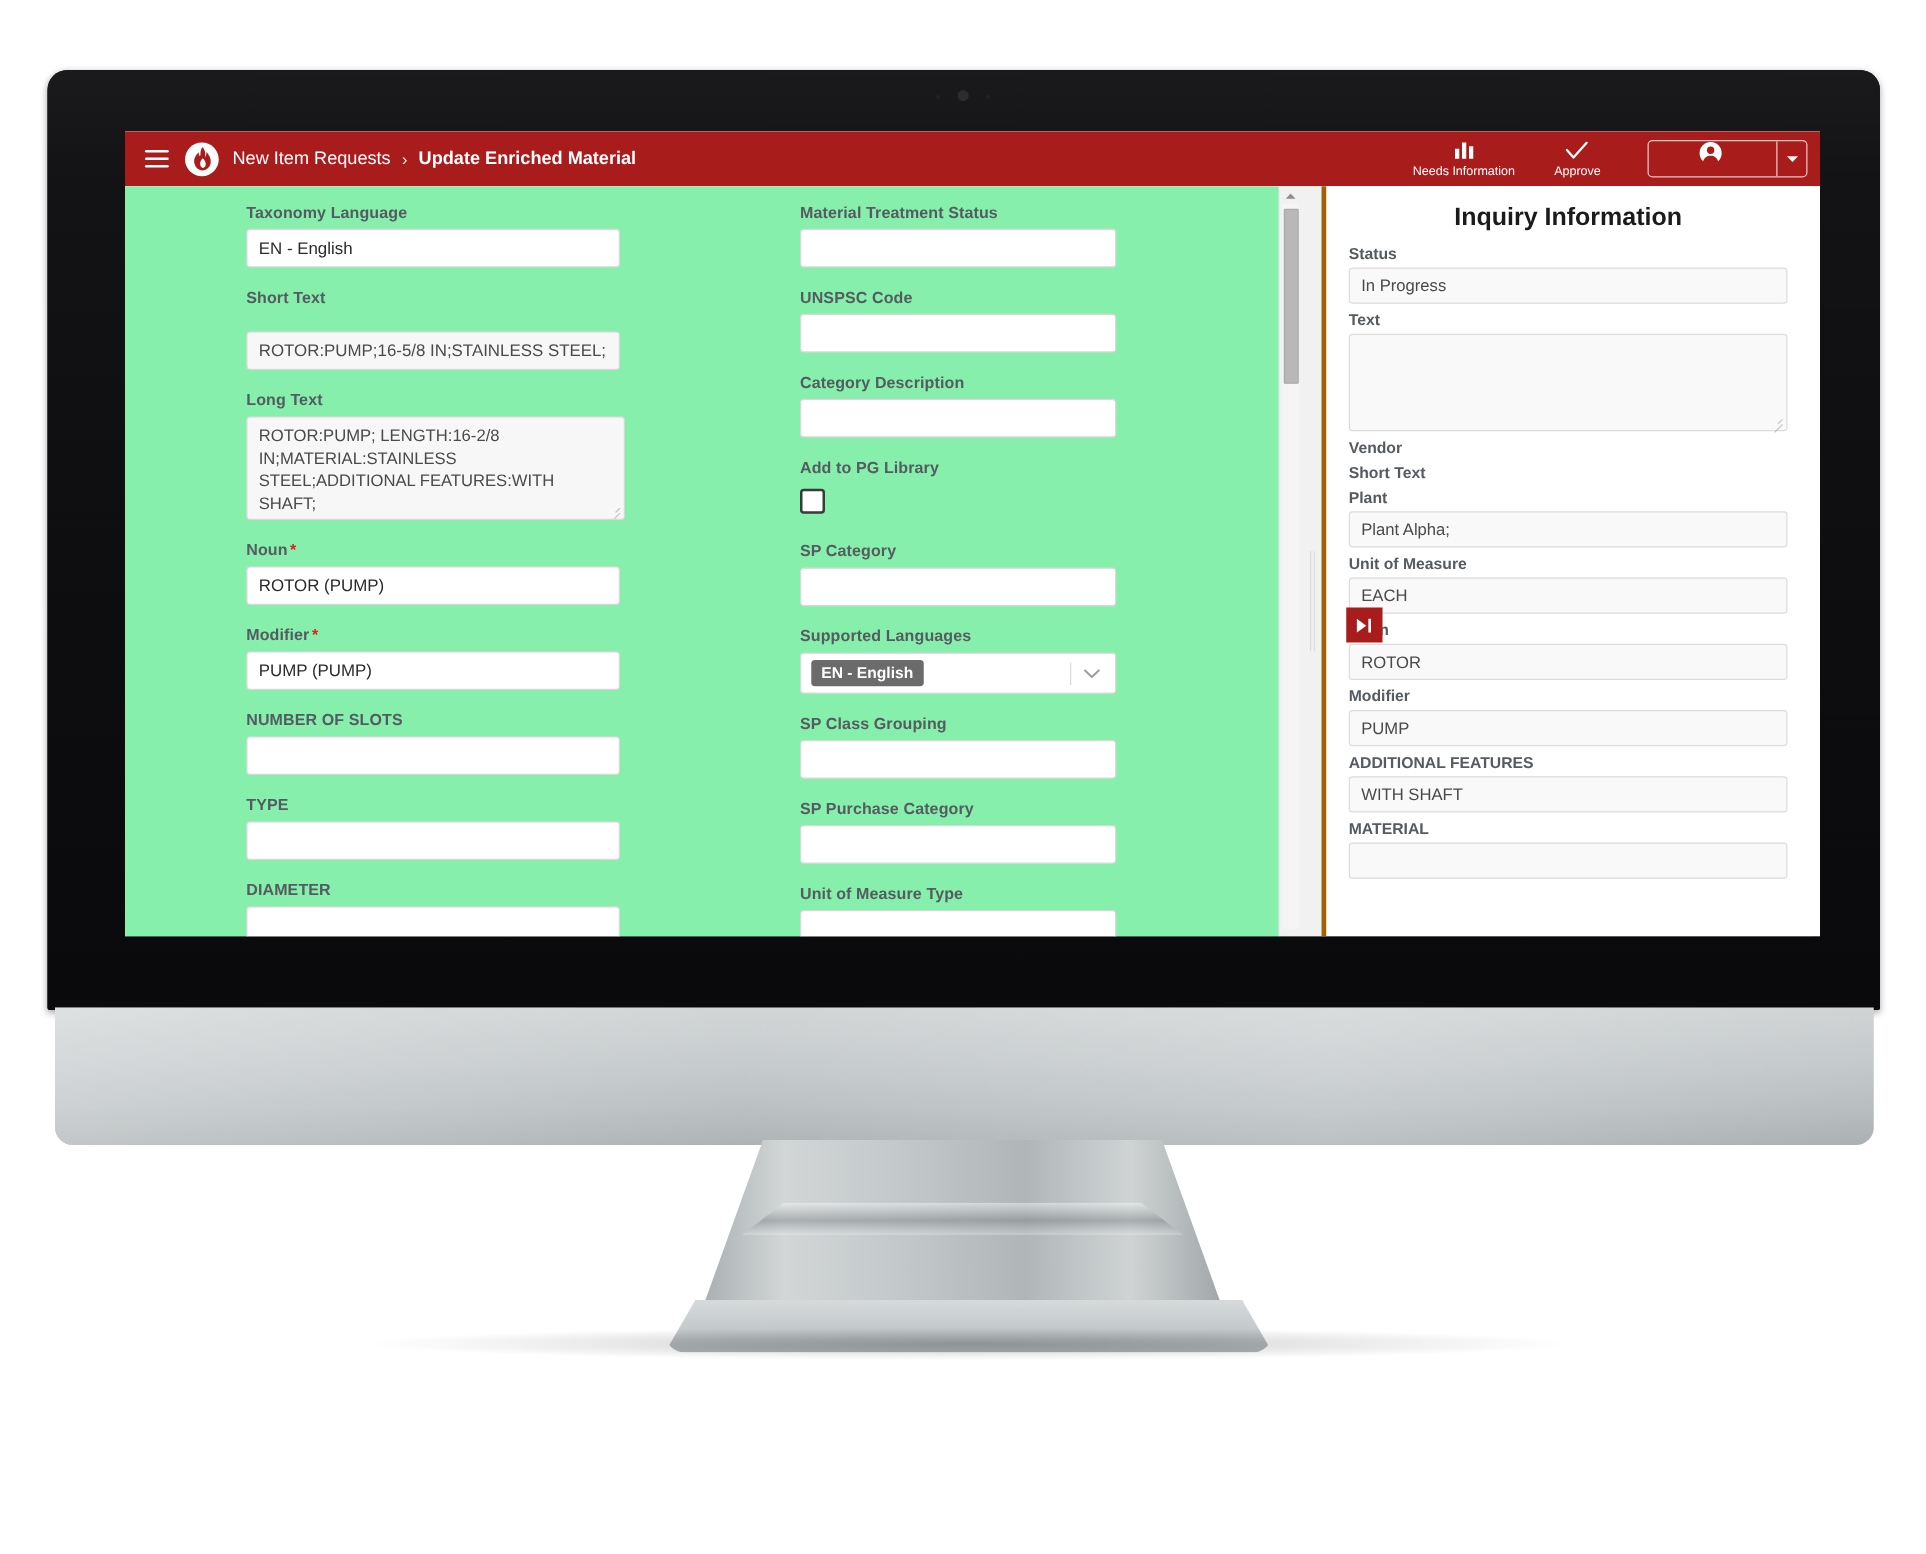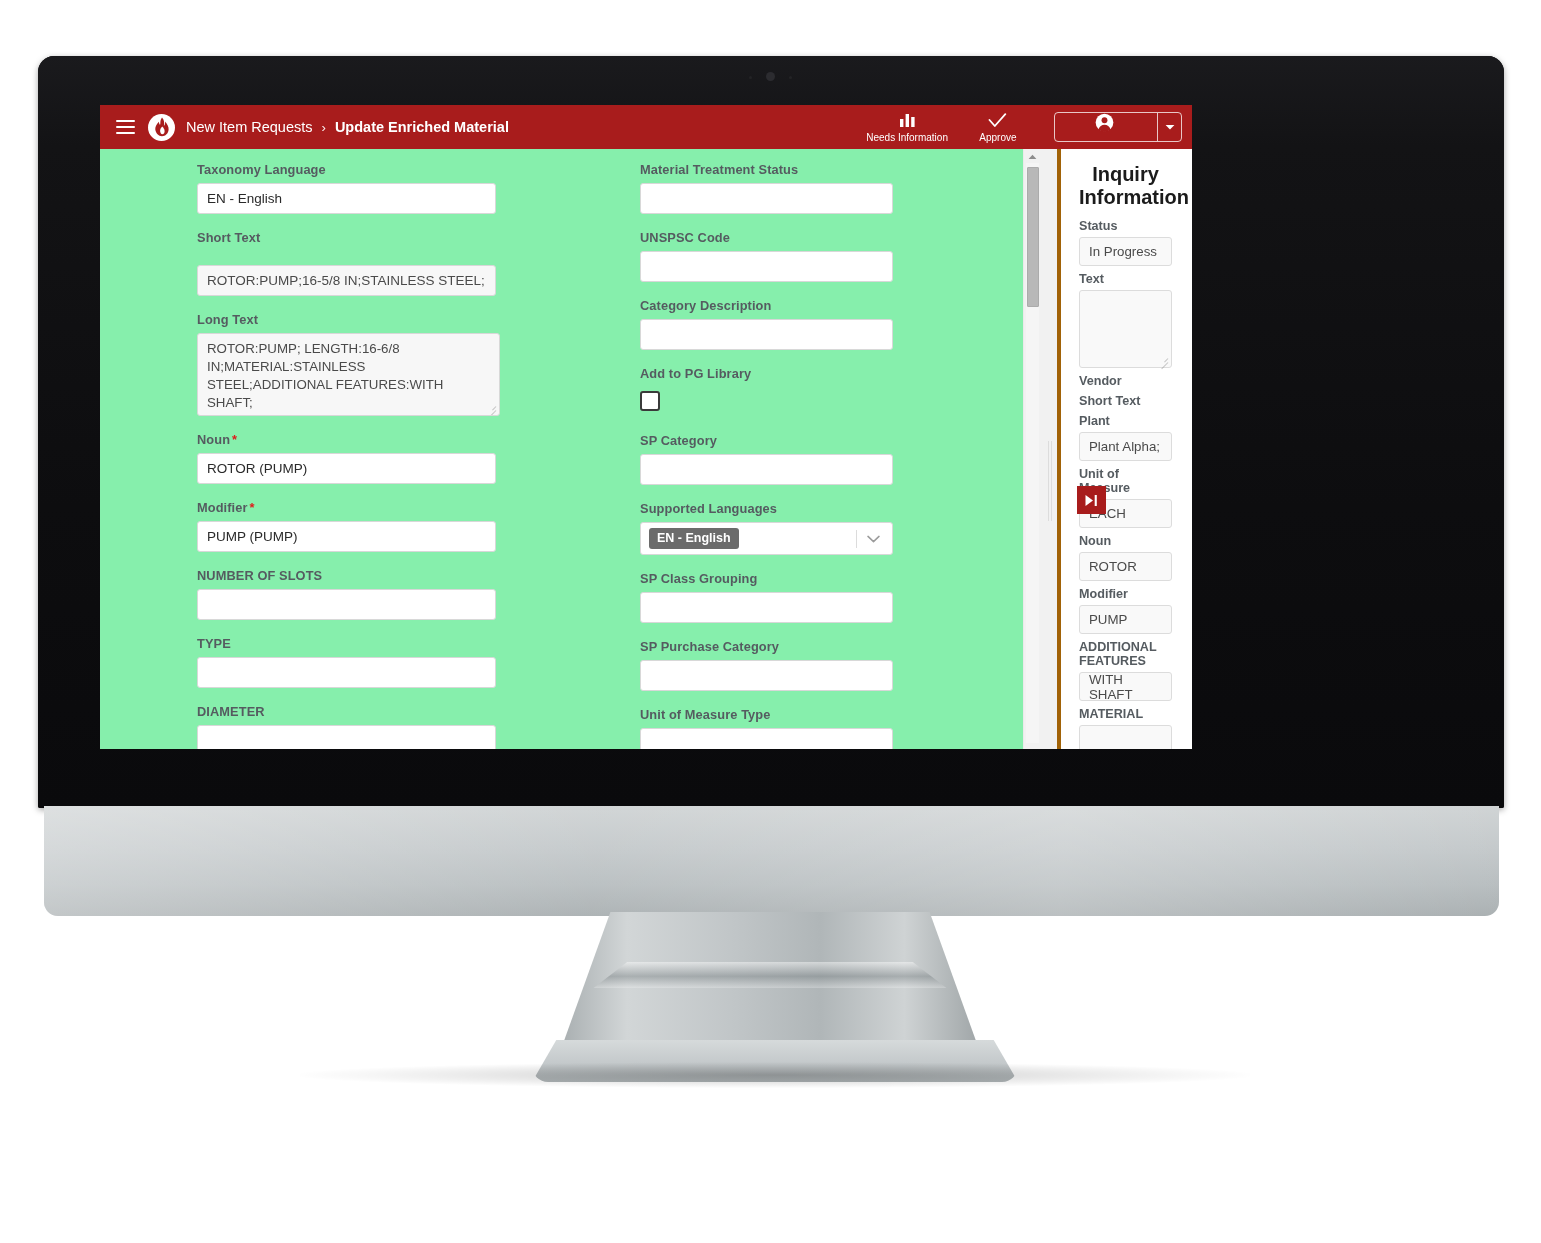--- a/index.html
+++ b/index.html
@@ -103,21 +103,21 @@
     width: 950px;
     height: 26px;
     background: radial-gradient(ellipse at center, rgba(0,0,0,.22) 0%, rgba(0,0,0,0) 72%);
   }
 
   
   .screen {
     position: absolute;
     left: 100px;
     top: 105px;
-    width: 1092px;
+    width: 1356px;
     height: 644px;
     overflow: hidden;
     background: #ffffff;
   }
 
   
   .appbar {
     position: relative;
     height: 44px;
     background: #a81c1c;
@@ -480,21 +480,21 @@
           </div>
 
           <div class="field">
             <div class="field-label">Short Text</div>
             <div class="inp readonly">ROTOR:PUMP;16-5/8 IN;STAINLESS STEEL;</div>
           </div>
 
           <div class="field">
             <div class="field-label">Long Text</div>
             <div class="txtarea">
-              <span>ROTOR:PUMP; LENGTH:16-6/8 IN;MATERIAL:STAINLESS STEEL;ADDITIONAL FEATURES:WITH SHAFT;</span>
+              <span>ROTOR:PUMP; LENGTH:16-2/8 IN;MATERIAL:STAINLESS STEEL;ADDITIONAL FEATURES:WITH SHAFT;</span>
               <span class="resize-grip"></span>
             </div>
           </div>
 
           <div class="field">
             <div class="field-label">
               <span>Noun</span><span class="req">*</span>
             </div>
             <div class="inp">ROTOR (PUMP)</div>
           </div>

